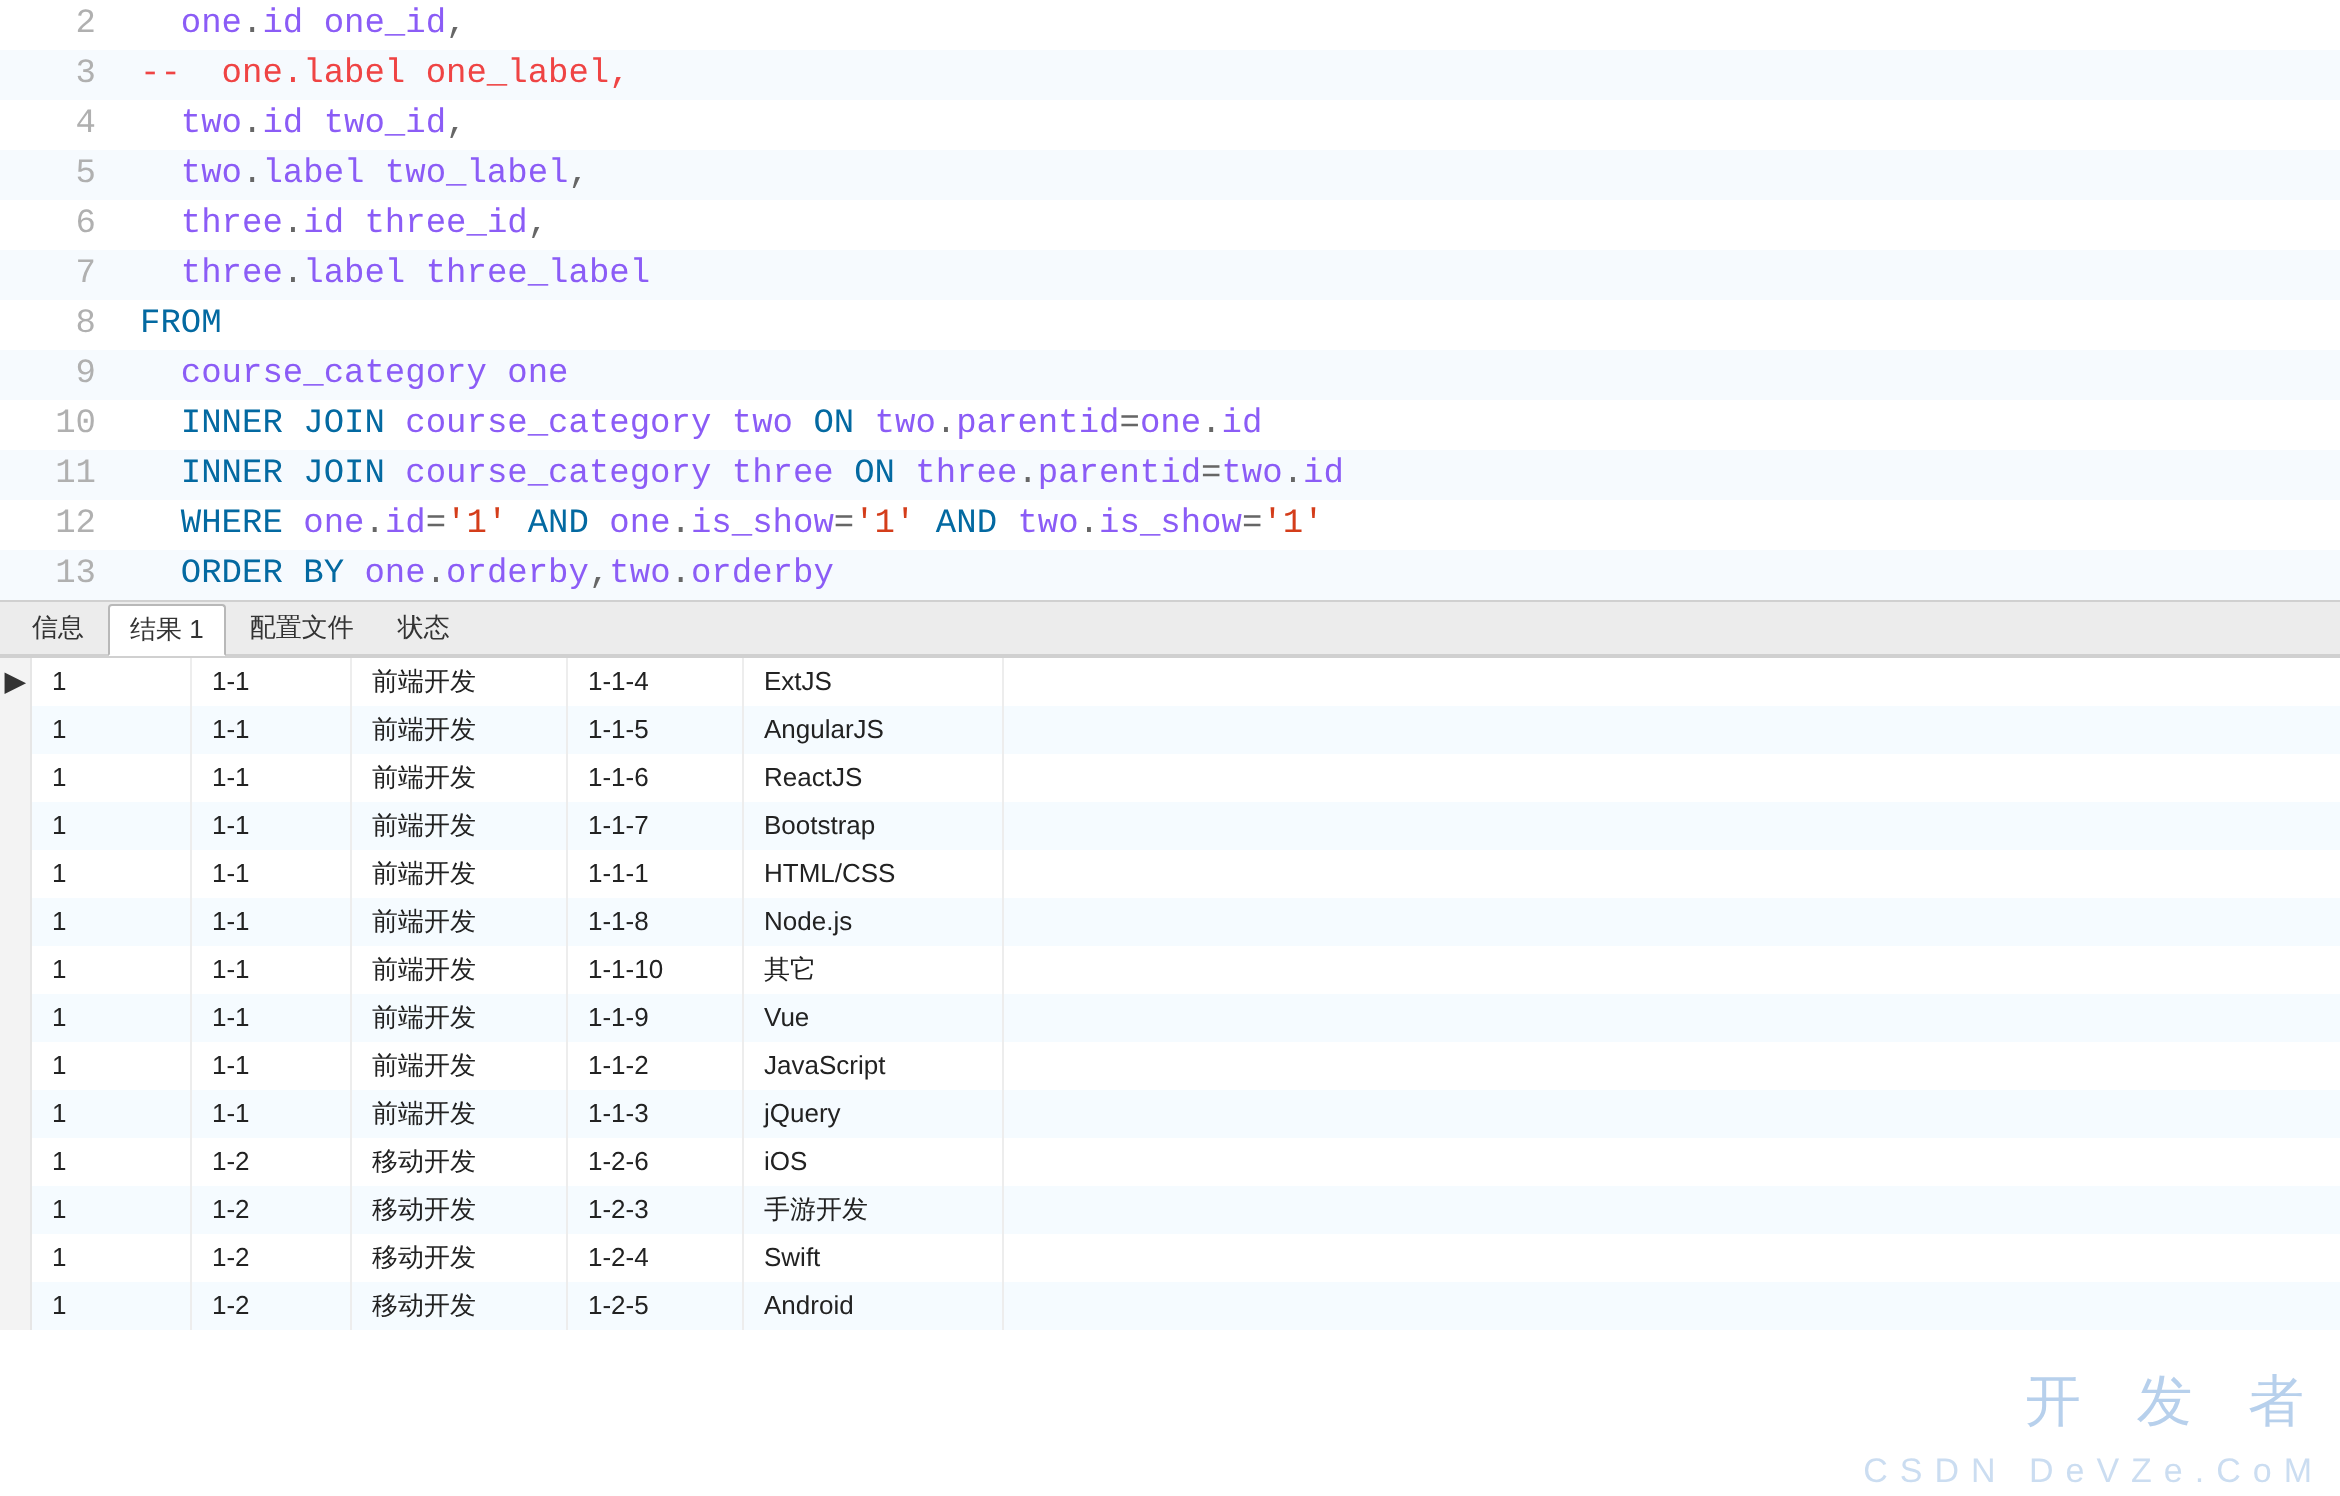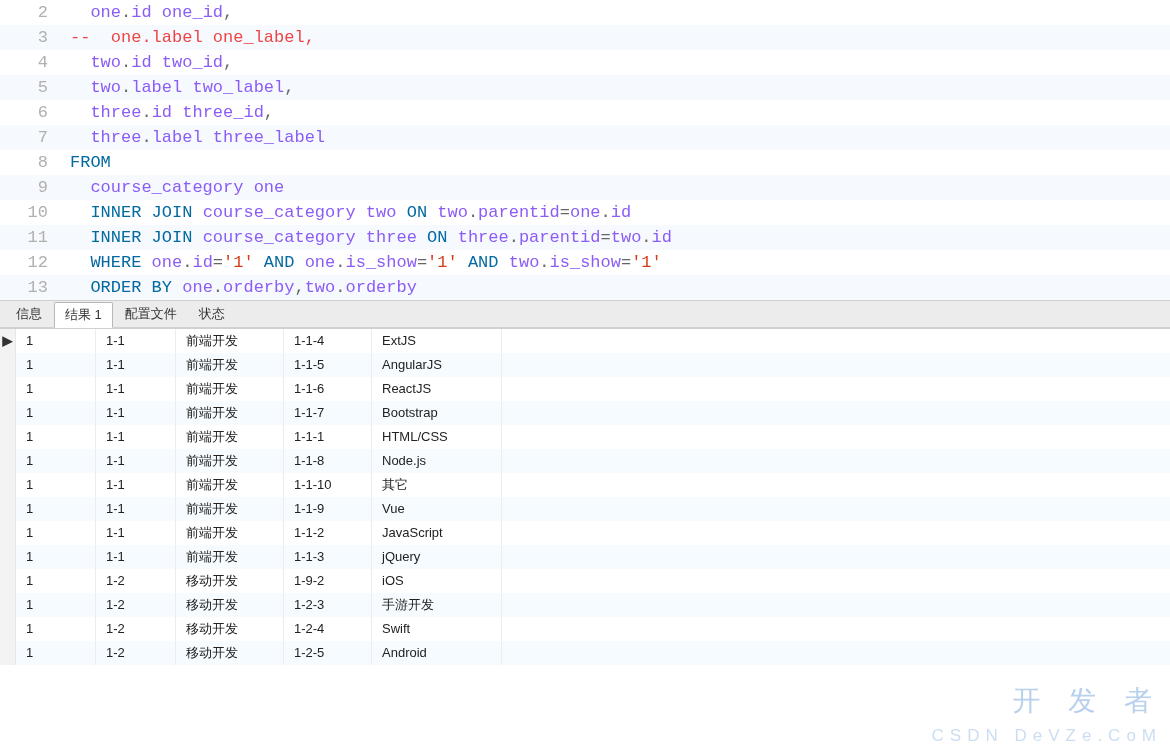--- a/index.html
+++ b/index.html
@@ -225,21 +225,21 @@
       <div class="col col-1">1-1</div>
       <div class="col col-2">前端开发</div>
       <div class="col col-3">1-1-3</div>
       <div class="col col-4">jQuery</div>
     </div>
     <div class="grid-row">
       <div class="row-marker"></div>
       <div class="col col-0">1</div>
       <div class="col col-1">1-2</div>
       <div class="col col-2">移动开发</div>
-      <div class="col col-3">1-9-2</div>
+      <div class="col col-3">1-2-6</div>
       <div class="col col-4">iOS</div>
     </div>
     <div class="grid-row">
       <div class="row-marker"></div>
       <div class="col col-0">1</div>
       <div class="col col-1">1-2</div>
       <div class="col col-2">移动开发</div>
       <div class="col col-3">1-2-3</div>
       <div class="col col-4">手游开发</div>
     </div>

